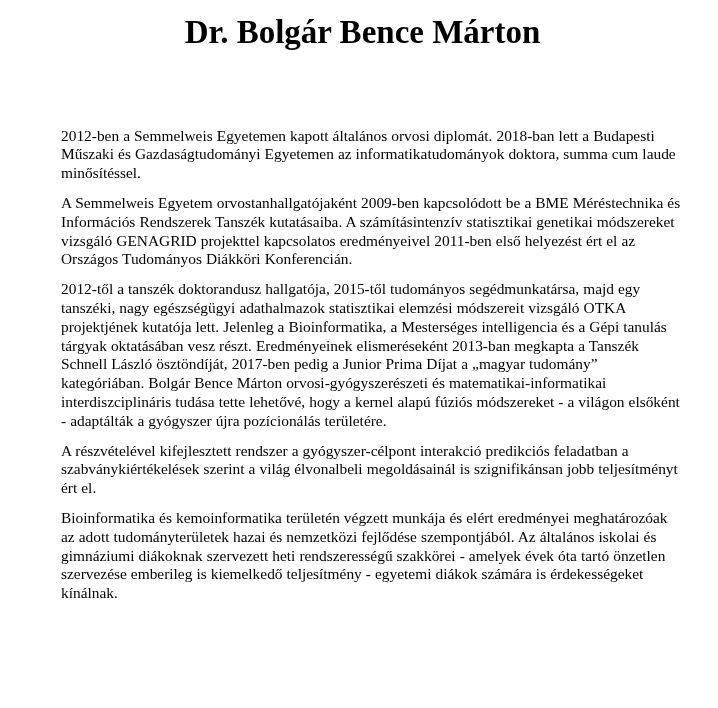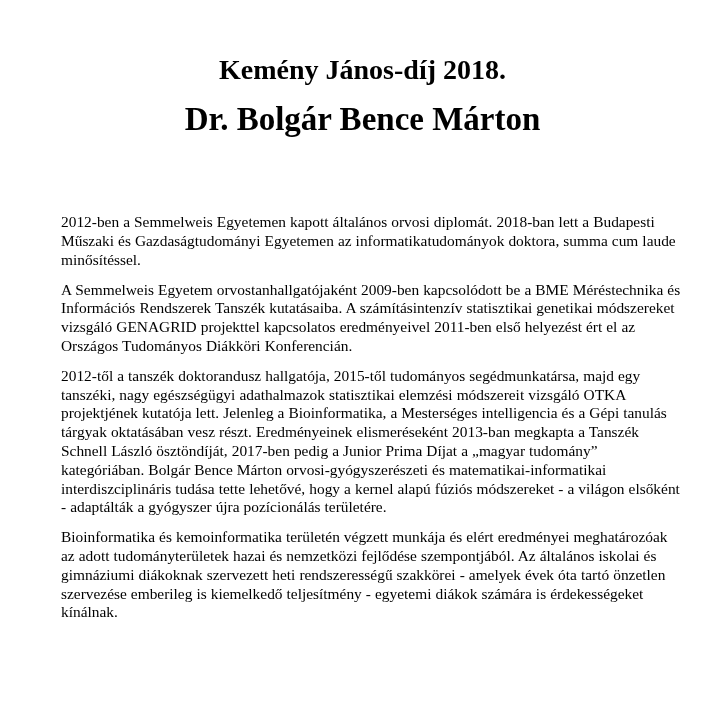--- a/index.html
+++ b/index.html
@@ -46,22 +46,22 @@
       font-size: 15.4px;
       line-height: 18.8px;
       text-align: left;
       word-spacing: 0.2px;
     }
   </style>
 </head>
 <body>
 
 <div class="page">
-  <h1 class="doc-title">Kemény János-díj 2018.</h1>
   <h2 class="doc-subtitle">Dr. Bolgár Bence Márton</h2>
 
   <div class="doc-body">
     <p>2012-ben a Semmelweis Egyetemen kapott általános orvosi diplomát. 2018-ban lett a Budapesti Műszaki és Gazdaságtudományi Egyetemen az informatikatudományok doktora, summa cum laude minősítéssel.</p>
     <p>A Semmelweis Egyetem orvostanhallgatójaként 2009-ben kapcsolódott be a BME Méréstechnika és Információs Rendszerek Tanszék kutatásaiba. A számításintenzív statisztikai genetikai módszereket vizsgáló GENAGRID projekttel kapcsolatos eredményeivel 2011-ben első helyezést ért el az Országos Tudományos Diákköri Konferencián.</p>
     <p>2012-től a tanszék doktorandusz hallgatója, 2015-től tudományos segédmunkatársa, majd egy tanszéki, nagy egészségügyi adathalmazok statisztikai elemzési módszereit vizsgáló OTKA projektjének kutatója lett. Jelenleg a Bioinformatika, a Mesterséges intelligencia és a Gépi tanulás tárgyak oktatásában vesz részt. Eredményeinek elismeréseként 2013-ban megkapta a Tanszék Schnell László ösztöndíját, 2017-ben pedig a Junior Prima Díjat a „magyar tudomány” kategóriában. Bolgár Bence Márton orvosi-gyógyszerészeti és matematikai-informatikai interdiszciplináris tudása tette lehetővé, hogy a kernel alapú fúziós módszereket - a világon elsőként - adaptálták a gyógyszer újra pozícionálás területére.</p>
+    <p>A részvételével kifejlesztett rendszer a gyógyszer-célpont interakció predikciós feladatban a szabványkiértékelések szerint a világ élvonalbeli megoldásainál is szignifikánsan jobb teljesítményt ért el.</p>
     <p>Bioinformatika és kemoinformatika területén végzett munkája és elért eredményei meghatározóak az adott tudományterületek hazai és nemzetközi fejlődése szempontjából. Az általános iskolai és gimnáziumi diákoknak szervezett heti rendszerességű szakkörei - amelyek évek óta tartó önzetlen szervezése emberileg is kiemelkedő teljesítmény -  egyetemi diákok számára is érdekességeket kínálnak.</p>
   </div>
 </div>
 
 </body></html>

